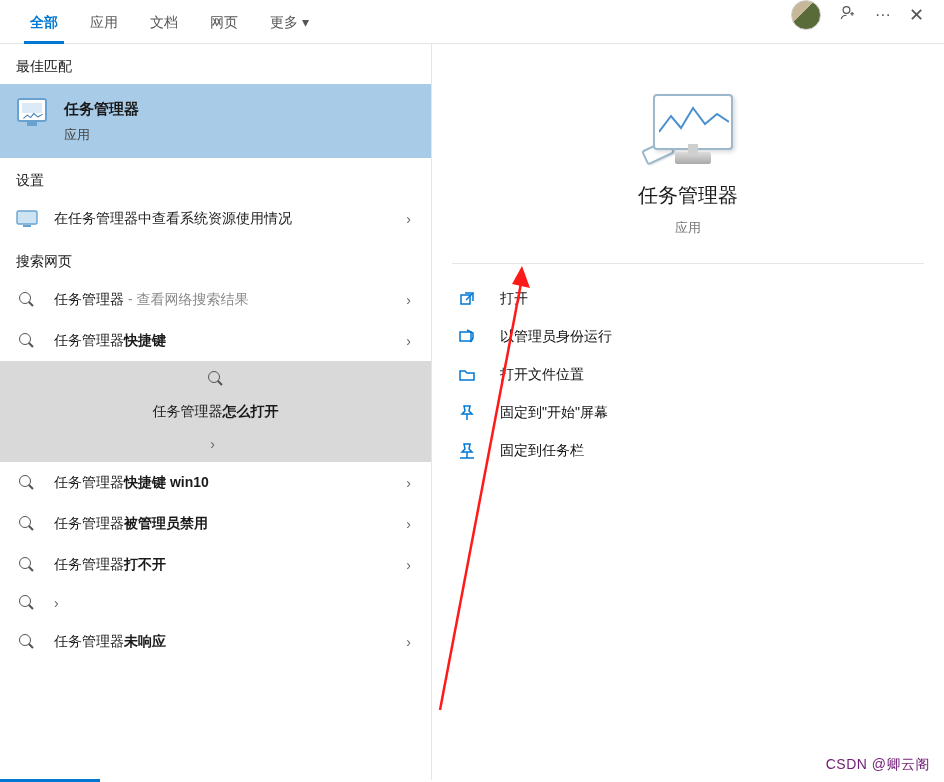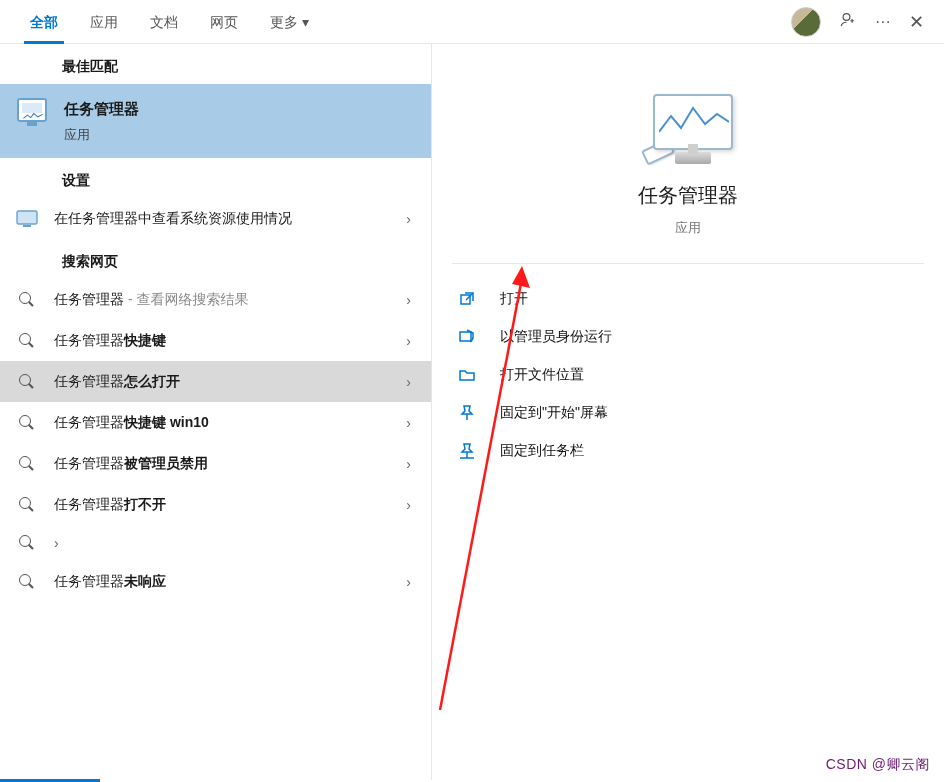--- a/index.html
+++ b/index.html
@@ -8,21 +8,21 @@
     font-size: 14px;
     color: #1a1a1a;
     background: #fff;
     width: 944px;
     height: 782px;
     overflow: hidden;
     position: relative;
   }
   .tabs {
     display: flex;
-    align-items: center;
+    align-items: flex-start;
     height: 44px;
     border-bottom: 1px solid #e6e6e6;
     padding: 0 14px;
   }
   .tab {
     padding: 0 16px;
     height: 44px;
     line-height: 44px;
     font-size: 14px;
     color: #555;
@@ -58,22 +58,21 @@
     position: relative;
   }
   .right {
     flex: 1;
     position: relative;
   }
 
   .section-label {
     padding: 14px 16px 8px 16px;
     font-size: 14px;
-    font-weight: 700;
-    margin-left: 46px;
+    font-weight: 400;
   }
 
   .row {
     display: flex;
     align-items: center;
     padding: 10px 14px;
     gap: 14px;
     cursor: pointer;
     position: relative;
   }
@@ -89,21 +88,21 @@
 
   .best-match {
     background: #a8cbe8;
     padding: 14px 14px;
     align-items: flex-start;
   }
   .best-match .icon-slot { width: 36px; height: 30px; }
   .best-match .title { font-weight: 700; font-size: 15px; }
   .best-match .subtitle { color: #444; font-size: 13px; margin-top: 4px; }
 
-  .hover-row { background: #d9d9d9; }
+  .hover-row { background: #d9d9d9; flex-direction: column; }
   .sub { color: #8a8a8a; font-weight: normal; }
   .bold { font-weight: 700; }
 
   
   .tm-monitor {
     width: 30px; height: 24px; border: 2px solid #6aa2cf; border-radius: 3px;
     position: relative; background: #fff;
   }
   .tm-monitor::before {
     content:""; position:absolute; left:3px; right:3px; top:3px; bottom:7px;

